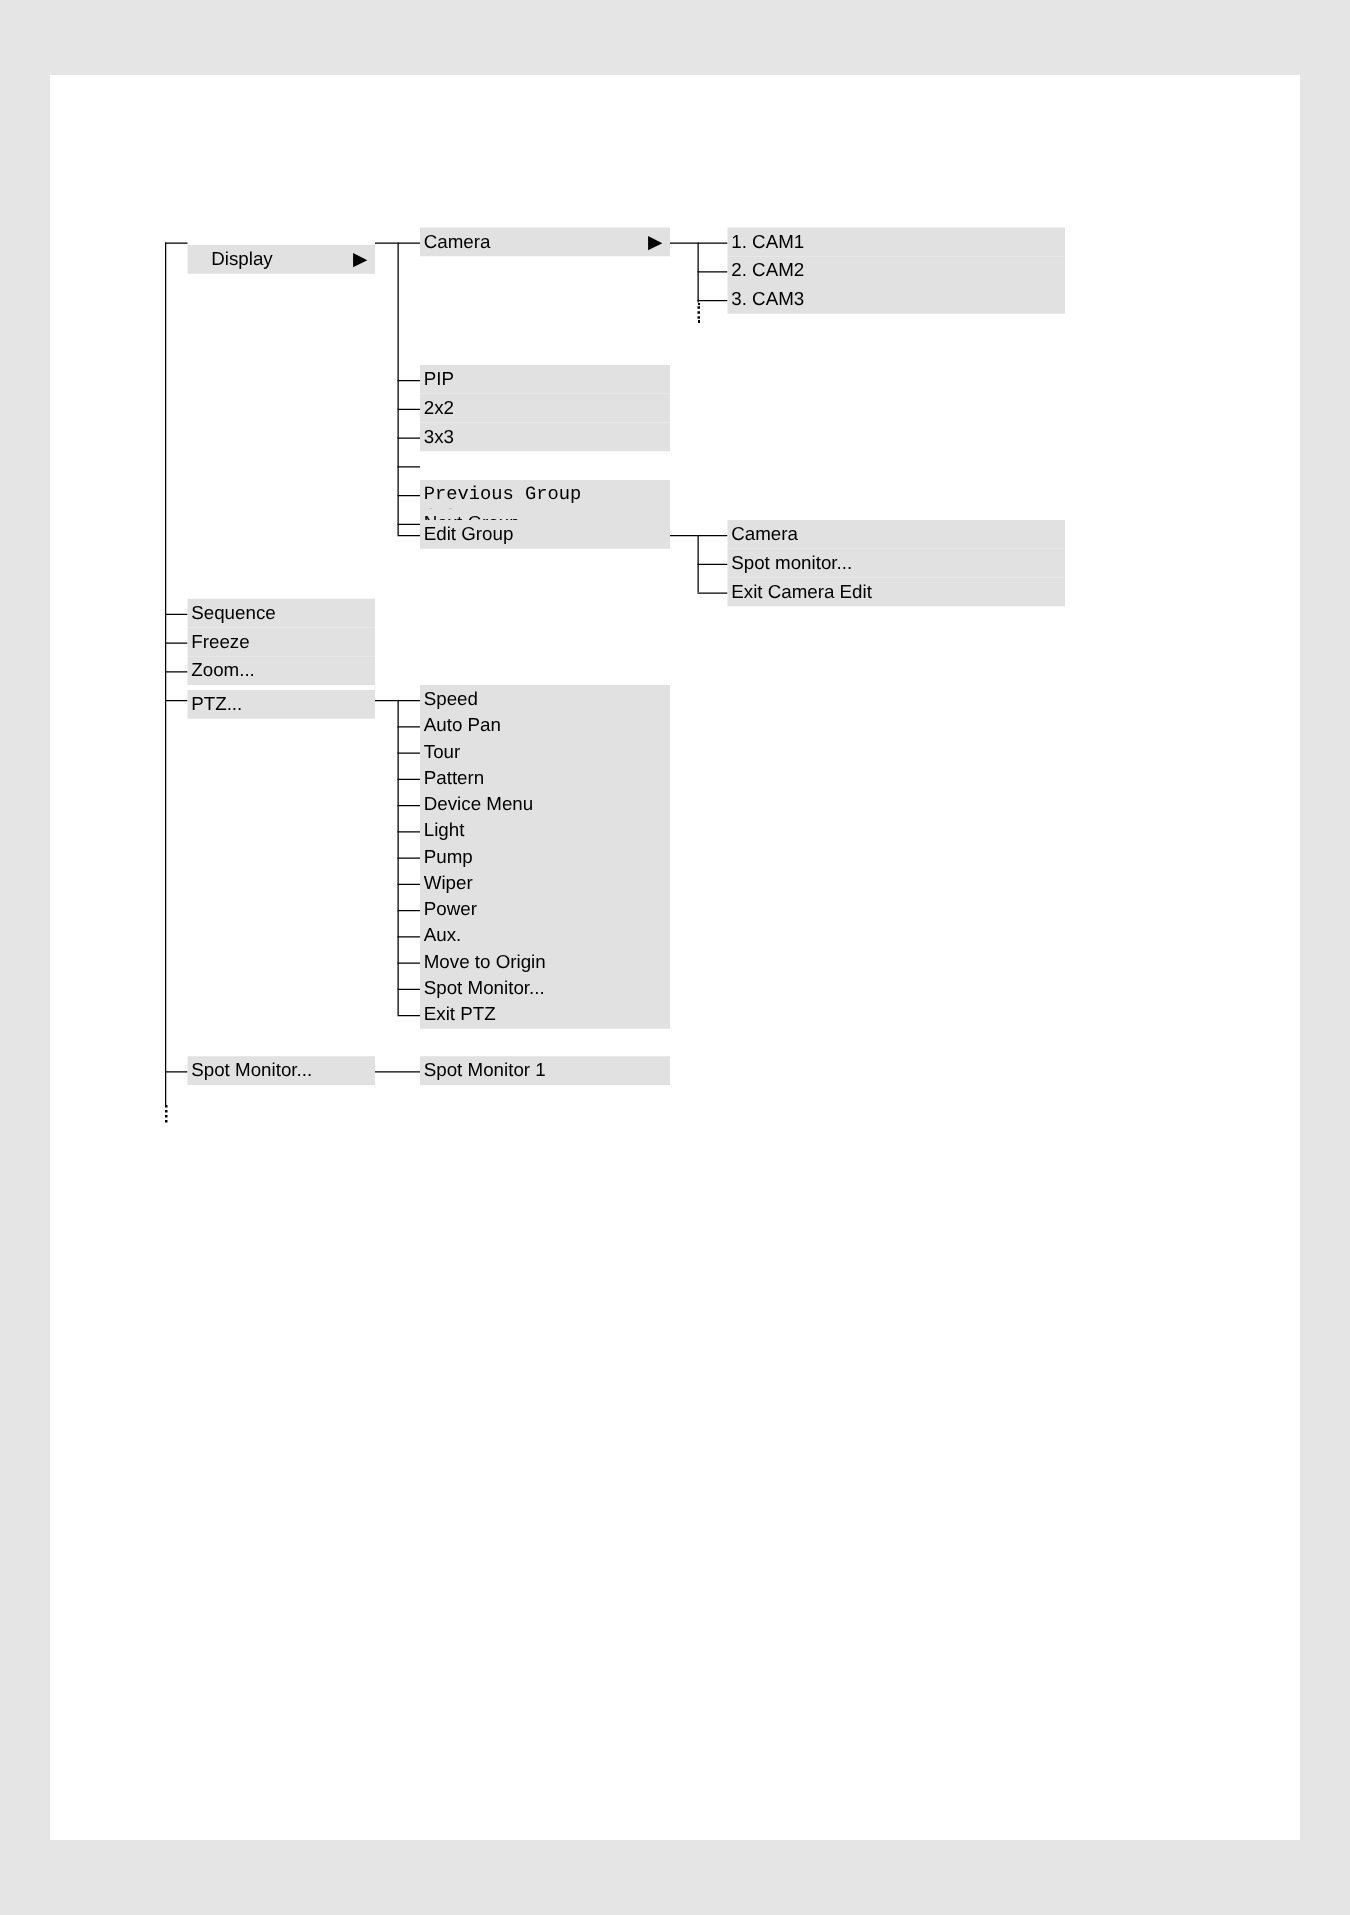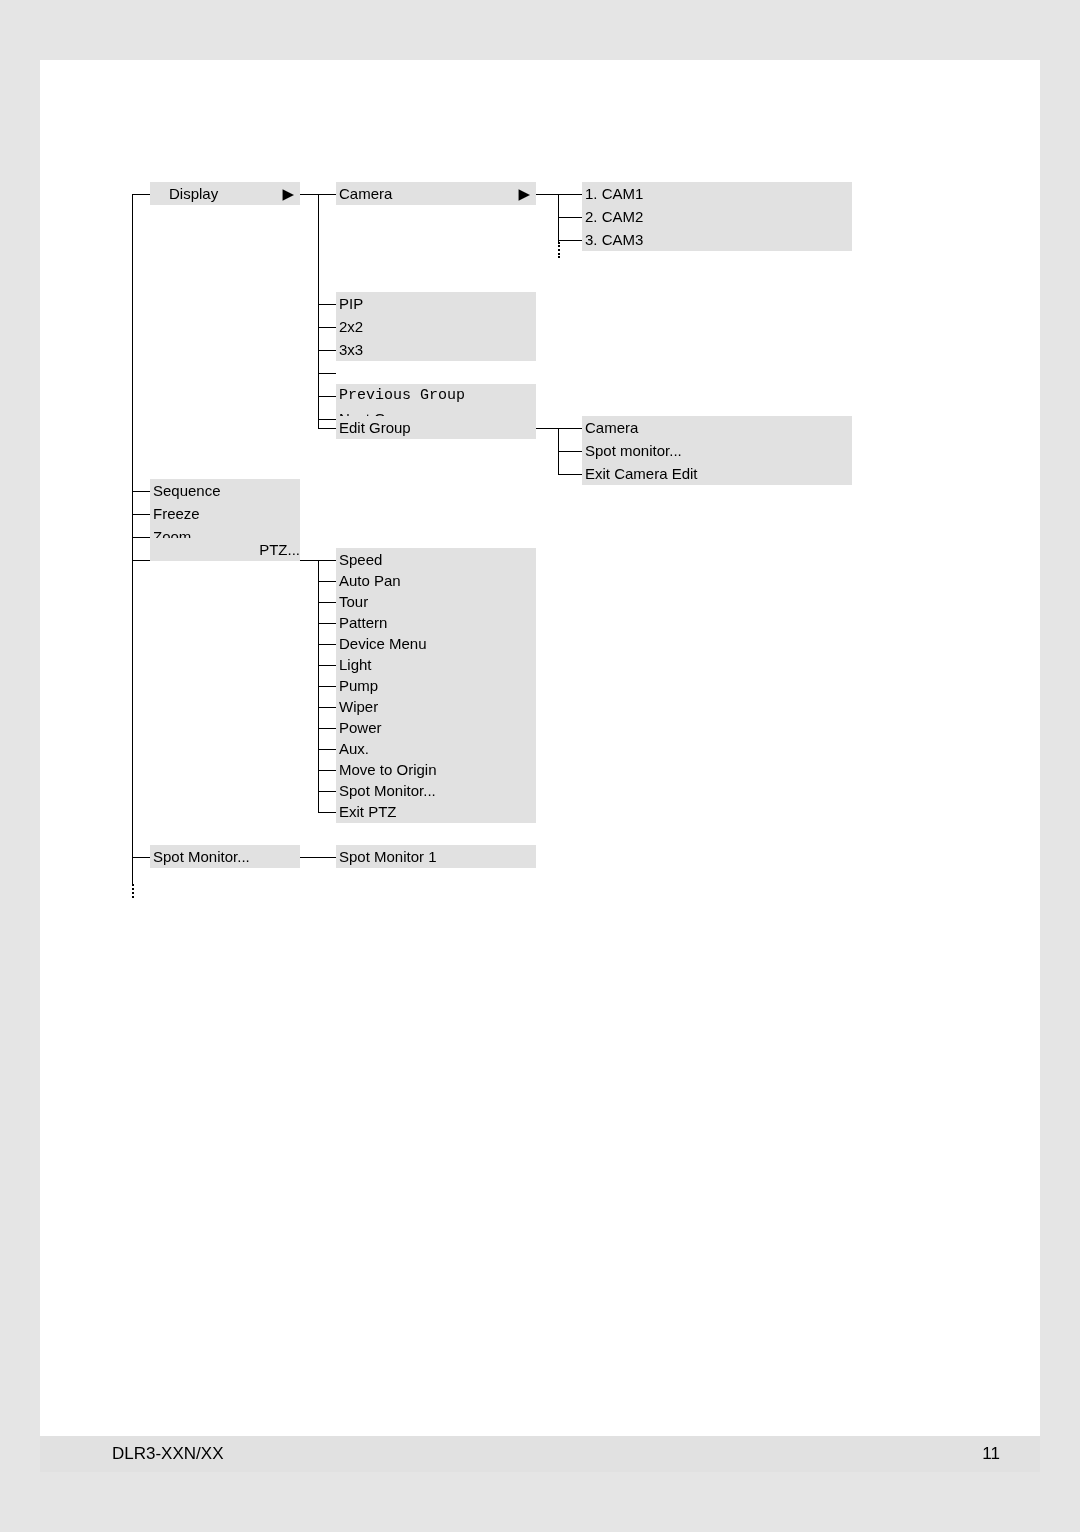--- a/index.html
+++ b/index.html
@@ -115,25 +115,25 @@
 
       <div class="vdot" style="left:20px; top:702px; height:14px;"></div>
 
       <div class="hline" style="left:20px; top:12px;  width:18px;"></div>
       <div class="hline" style="left:20px; top:309px; width:18px;"></div>
       <div class="hline" style="left:20px; top:332px; width:18px;"></div>
       <div class="hline" style="left:20px; top:355px; width:18px;"></div>
       <div class="hline" style="left:20px; top:378px; width:18px;"></div>
       <div class="hline" style="left:20px; top:675px; width:18px;"></div>
 
-      <div class="node c1" style="top:0px;padding-left:19px;"><span>Display</span><span class="arrow">▶</span></div>
+      <div class="node c1" style="top:14px;padding-left:19px;"><span>Display</span><span class="arrow">▶</span></div>
       <div class="node c1" style="top:297px;">Sequence</div>
       <div class="node c1" style="top:320px;">Freeze</div>
       <div class="node c1" style="top:343px;">Zoom...</div>
-      <div class="node c1" style="top:356px;text-align:right;"><span>PTZ...</span></div>
+      <div class="node c1" style="top:370px;"><span>PTZ...</span></div>
       <div class="node c1" style="top:663px;">Spot Monitor...</div>
 
       <div class="hline" style="left:188px; top:12px; width:18px;"></div>
       <div class="vline" style="left:206px; top:12px; height:234px;"></div>
 
       <div class="hline" style="left:206px; top:12px;  width:18px;"></div>
       <div class="hline" style="left:206px; top:122px; width:18px;"></div>
       <div class="hline" style="left:206px; top:145px; width:18px;"></div>
       <div class="hline" style="left:206px; top:168px; width:18px;"></div>
       <div class="hline" style="left:206px; top:191px; width:18px;"></div>
@@ -201,17 +201,13 @@
       <div class="node c2" style="top:576px;">Move to Origin</div>
       <div class="node c2" style="top:597px;">Spot Monitor...</div>
       <div class="node c2" style="top:618px;">Exit PTZ</div>
 
       <div class="hline" style="left:188px; top:675px; width:36px;"></div>
       <div class="node c2" style="top:663px;">Spot Monitor 1</div>
 
     </div>
   </div>
 
-  <div class="footer-bar">
-    <span class="footer-left">DLR3-XXN/XX</span>
-    <span class="footer-right">11</span>
-  </div>
 </div>
 
 </body></html>

